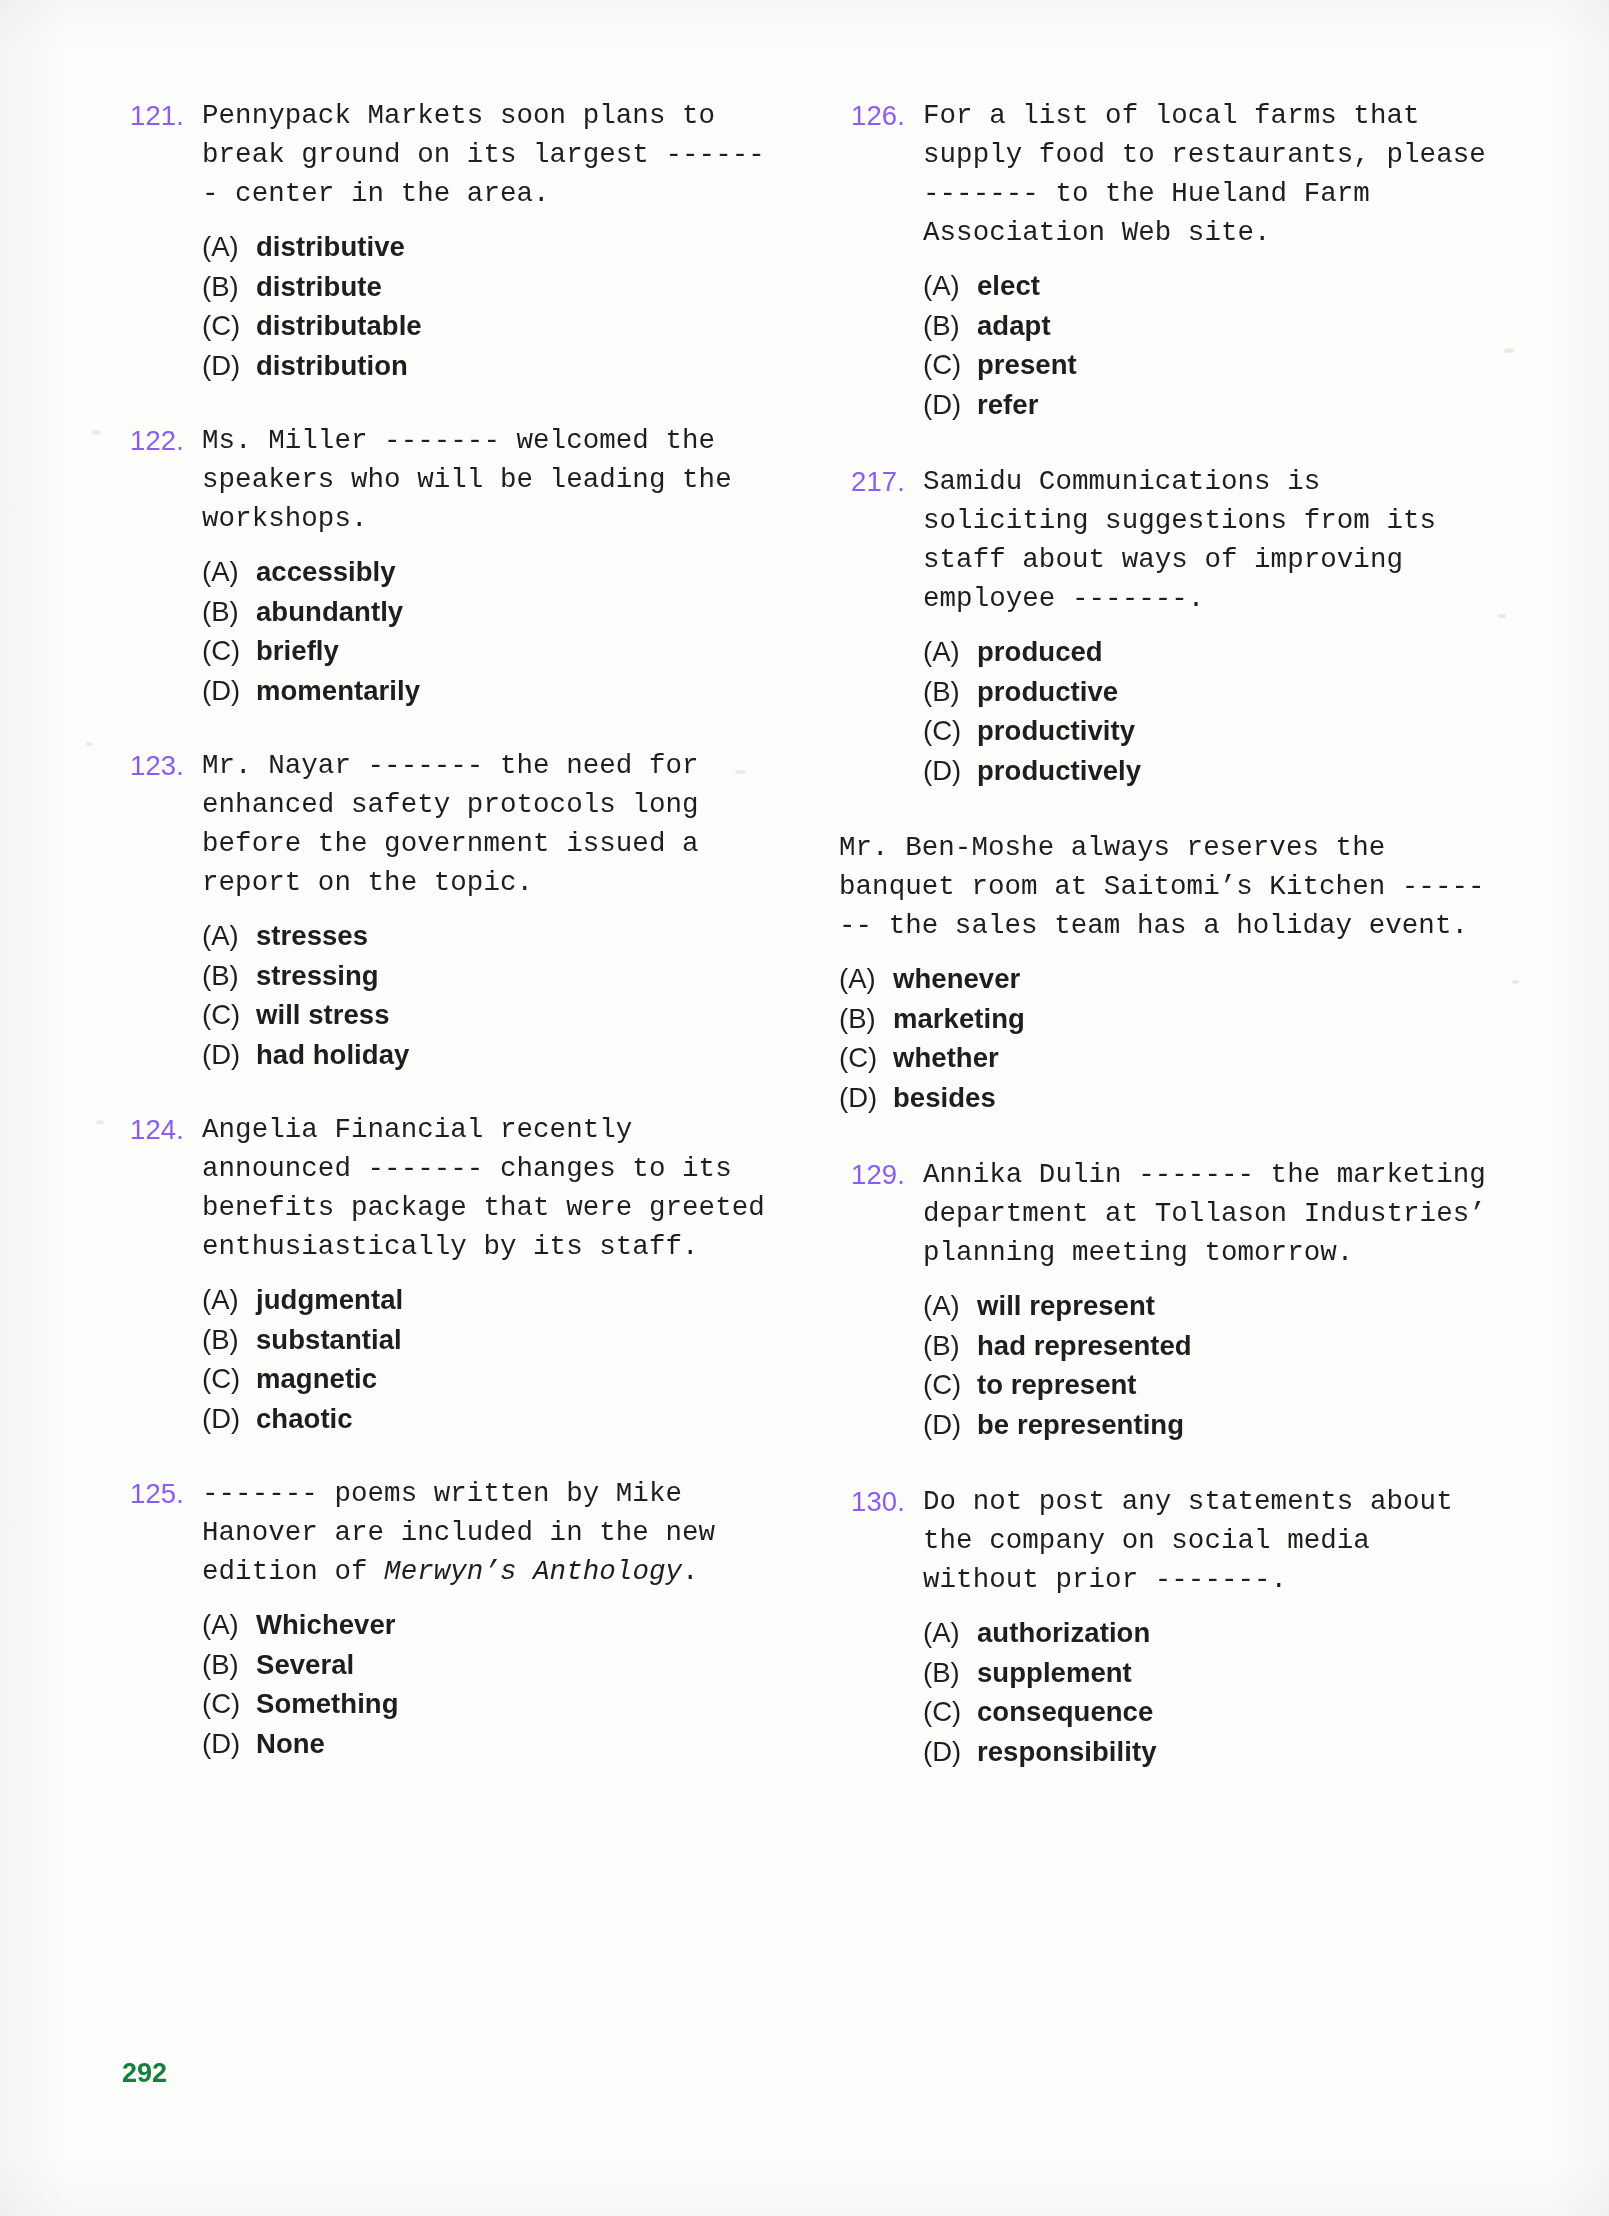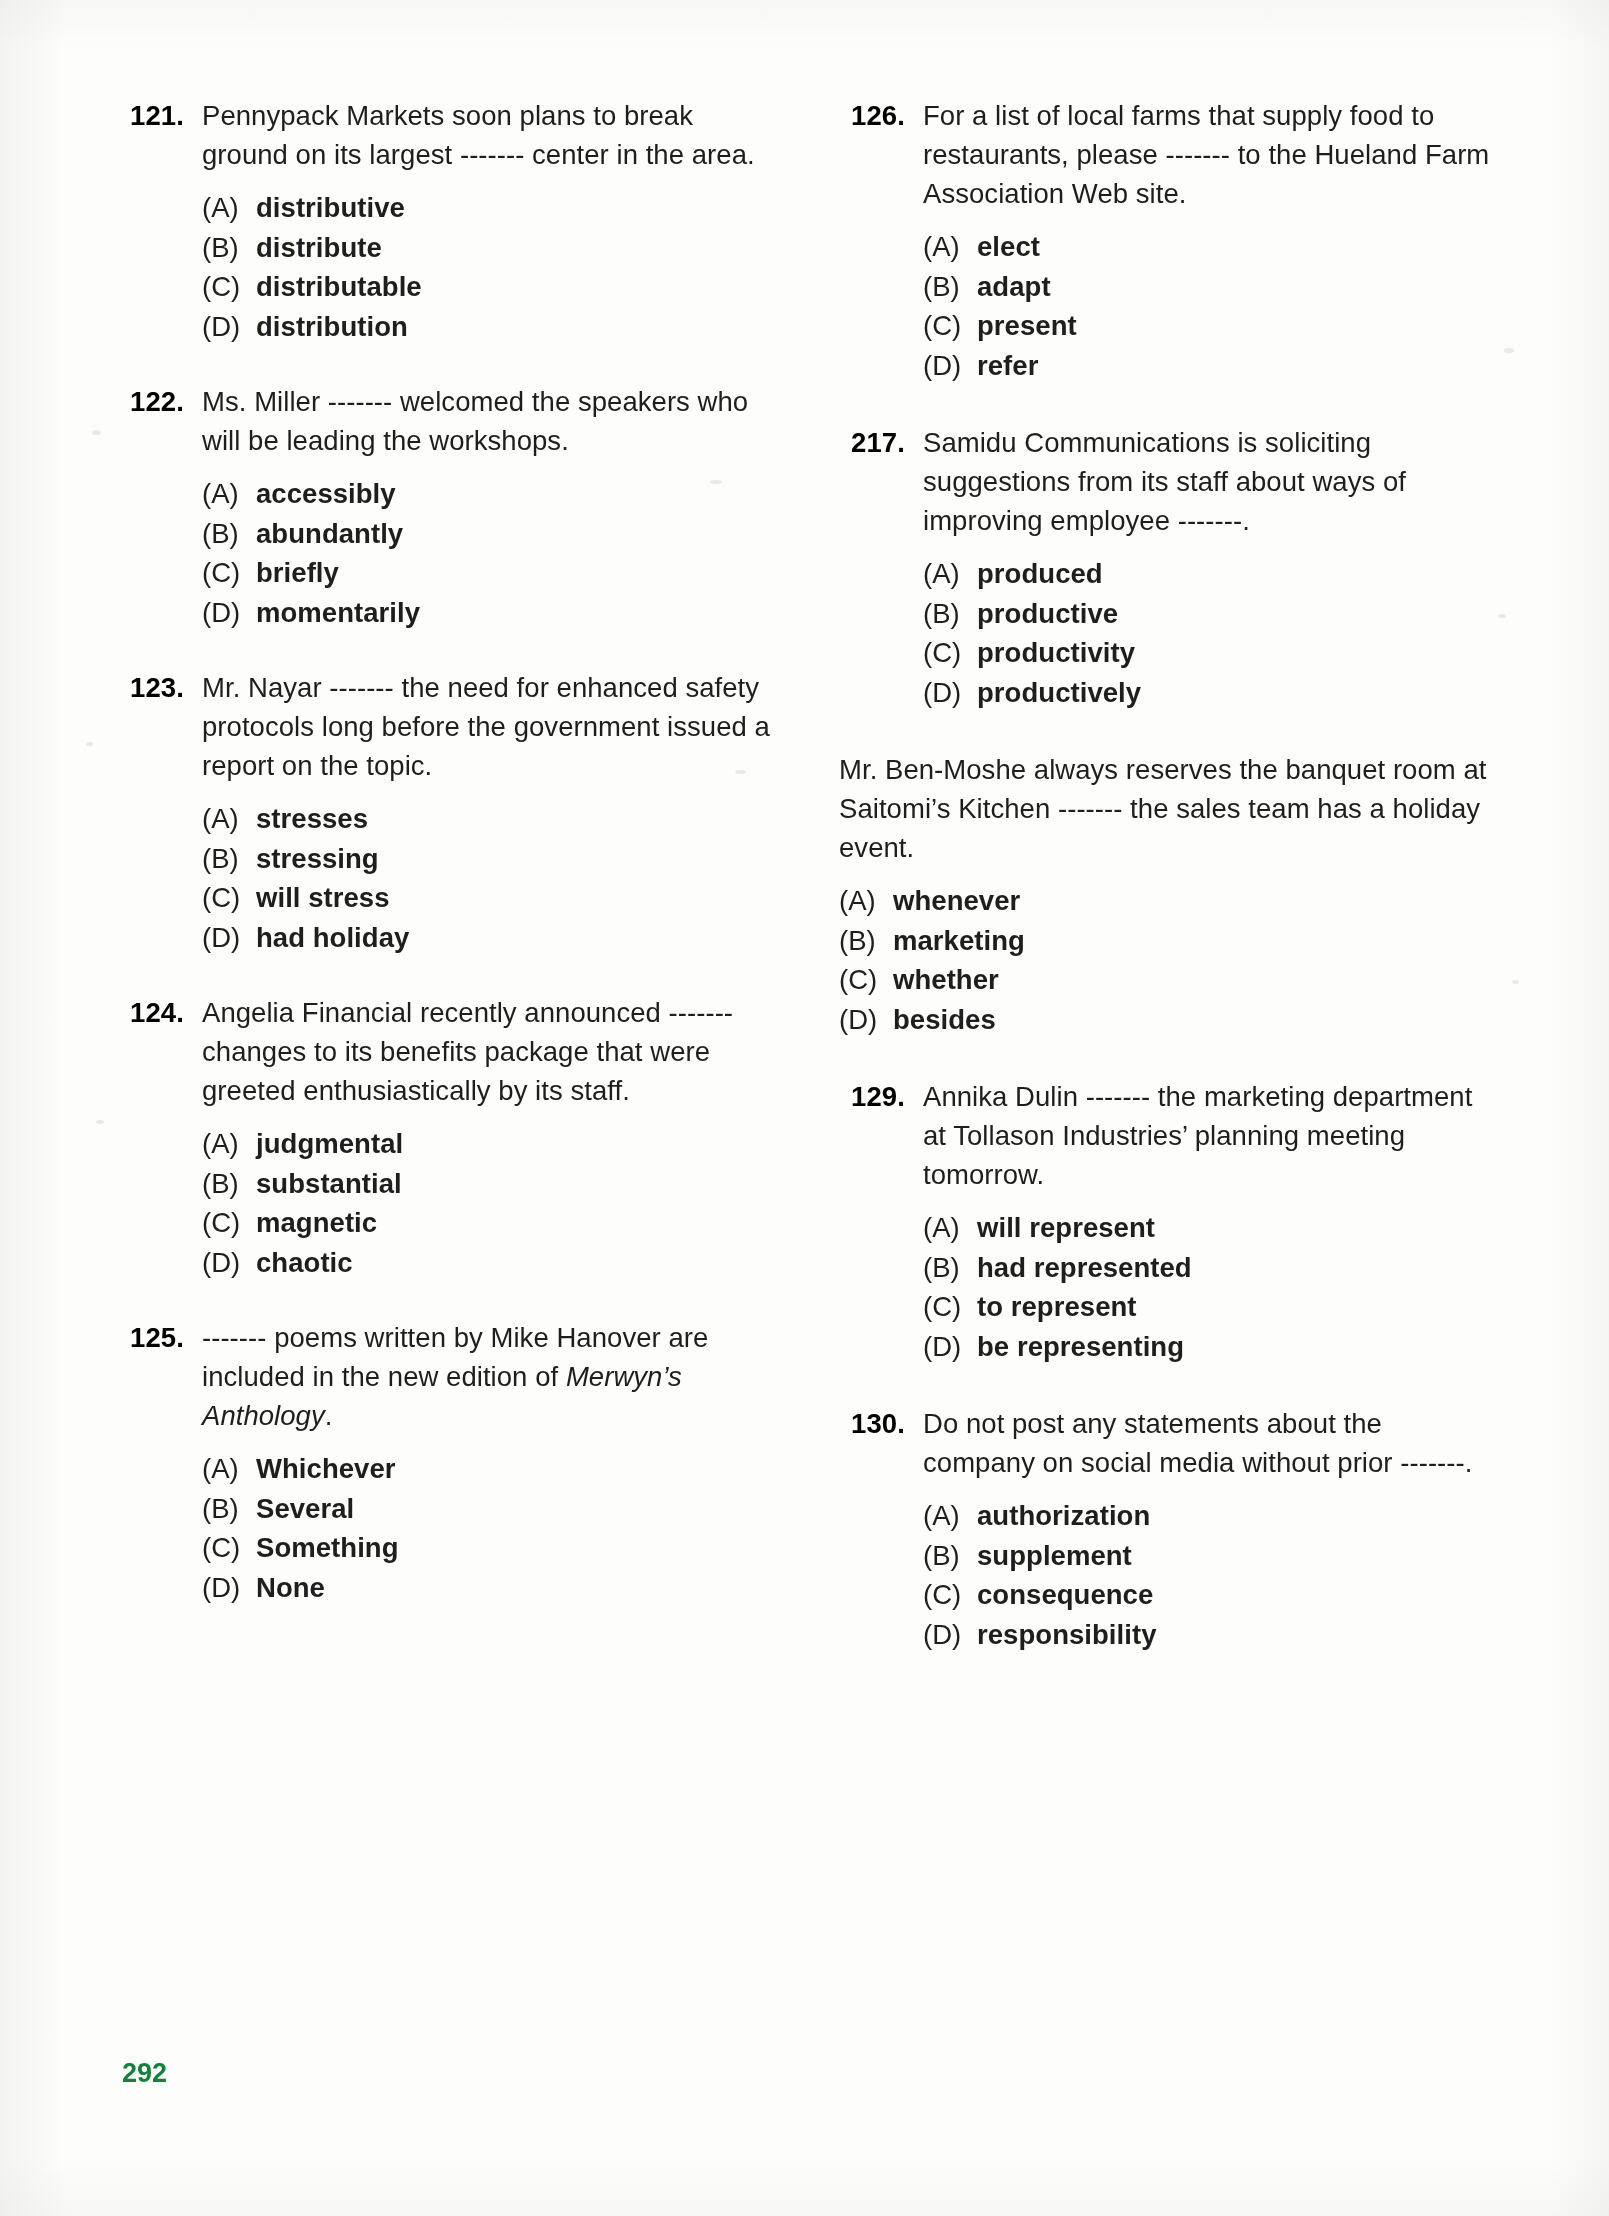--- a/index.html
+++ b/index.html
@@ -46,35 +46,36 @@
     width: 659px;
   }
   .q {
     display: flex;
     margin-bottom: 36px;
   }
   .q-num {
     flex: 0 0 66px;
     text-align: right;
     padding-right: 18px;
-    font-weight: bold;
+    font-weight: normal;
     font-size: 27.5px;
     line-height: 39px;
-    color: #000000;
+    color: #8b5cf6;
     letter-spacing: .1px;
   }
   .q-body {
     flex: 1 1 auto;
   }
   .q-stem {
     font-size: 27.5px;
     line-height: 39px;
     color: #1e1e1e;
     margin: 0;
     letter-spacing: .05px;
+    font-family: Liberation Mono, monospace;
   }
   .q-stem em {
     font-style: italic;
   }
   .opts {
     margin: 14px 0 0 0;
     padding: 0;
     list-style: none;
   }
   .opt {

